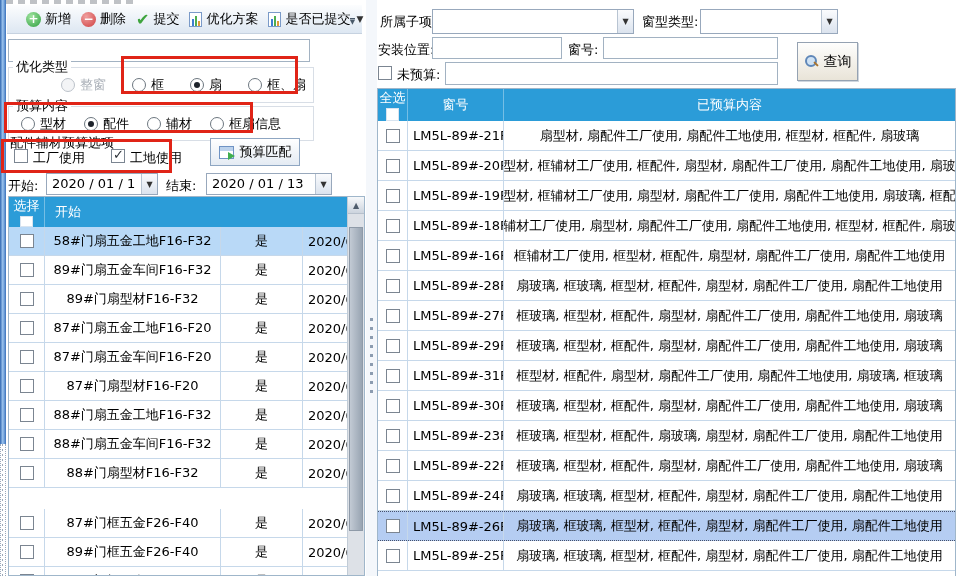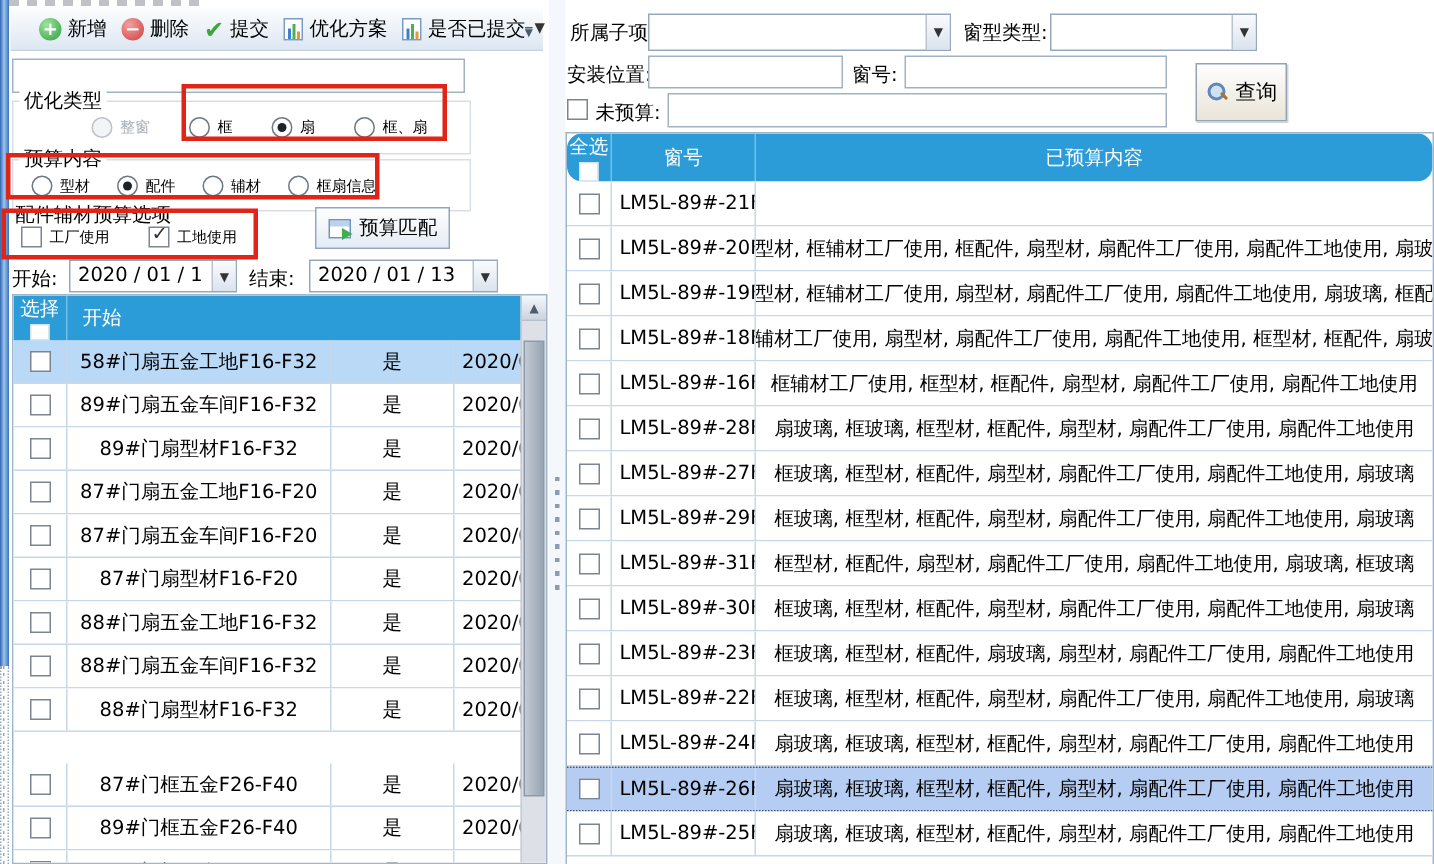--- a/index.html
+++ b/index.html
@@ -45,21 +45,21 @@
     border:1px solid #a2b2c2; background:#fff; font-family:inherit; font-size:13px; padding:0 4px; }
 
   
   .gbox { position:absolute; border:1px solid #d8dee6; background:#fff; }
   .gbox-label { position:absolute; background:#fff; padding:0 3px; font-size:13px; }
   .row-flex { display:flex; align-items:center; height:100%; }
   .radio-item { display:flex; align-items:center; gap:5px; }
   .radio { width:14px; height:14px; border:1px solid #6d7780; border-radius:50%; background:#fff; position:relative; flex:none; }
   .radio.checked::after { content:""; position:absolute; inset:3px; border-radius:50%; background:#1d232b; }
   .radio.disabled { border-color:#bcc2ca; background:#f3f4f6; }
-  .radio-label { font-size:10px; }
+  .radio-label { font-size:13px; }
   .radio-label.disabled { color:#a9afb7; }
   .cb { width:14px; height:14px; border:1px solid #7b8591; background:#fff; position:relative; flex:none; }
   .cb.checked::after { content:"✓"; position:absolute; left:1px; top:-3px; font-size:13px; font-weight:bold; color:#2b3138; }
   .cb-item { display:flex; align-items:flex-start; gap:5px; }
   .plain-label { position:absolute; font-size:13px; white-space:nowrap; }
 
   .match-btn { position:absolute; left:210px; top:138px; width:90px; height:28px;
     border:1px solid #8ea6c2; background:linear-gradient(#ffffff,#e4ebf3);
     display:flex; align-items:center; justify-content:center; gap:6px; font-family:inherit; font-size:13px; }
   .ic-match { width:15px; height:13px; border:1px solid #6f93c4; background:
@@ -363,38 +363,39 @@
   <span class="cb" style="position:absolute; left:378px; top:66px;"></span>
   <span class="plain-label" style="left:397px; top:66px;">未预算:</span>
   <input class="tinput" style="left: 445px; top: 62px; width: 333px; height: 23px;" value="">
 
   <button class="query-btn">
     <span class="ic-mag"></span>
     <span>查询</span>
   </button>
 
   <div class="grid" style="left:377px; top:88px; width:579px; height:488px; border-bottom:none;">
-    <div class="ghead" style="height:32px;border-radius:10px;">
+    <div class="ghead" style="height:32px;">
       <div class="hc" style="width:30px;">
         <span>全选</span>
         <span class="hcb"></span>
       </div>
       <div class="hc" style="width:96px;">
         <span>窗号</span>
       </div>
       <div class="hc" style="flex:1; border-right:none;">
         <span>已预算内容</span>
       </div>
     </div>
     <div id="rightRows">
         <div class="grow" style="height: 30px;">
           <div class="gc" style="width: 30px;">
             <span class="cb"></span>
           </div>
           <div class="gc left" style="width: 96px;">LM5L-89#-21F19</div>
+          <div class="gc" style="flex: 1 1 0%; border-right: none;">扇型材, 扇配件工厂使用, 扇配件工地使用, 框型材, 框配件, 扇玻璃</div>
         </div>
         <div class="grow" style="height: 30px;">
           <div class="gc" style="width: 30px;">
             <span class="cb"></span>
           </div>
           <div class="gc left" style="width: 96px;">LM5L-89#-20F18</div>
           <div class="gc" style="flex: 1 1 0%; border-right: none;">框型材, 框辅材工厂使用, 框配件, 扇型材, 扇配件工厂使用, 扇配件工地使用, 扇玻璃</div>
         </div>
         <div class="grow" style="height: 30px;">
           <div class="gc" style="width: 30px;">

